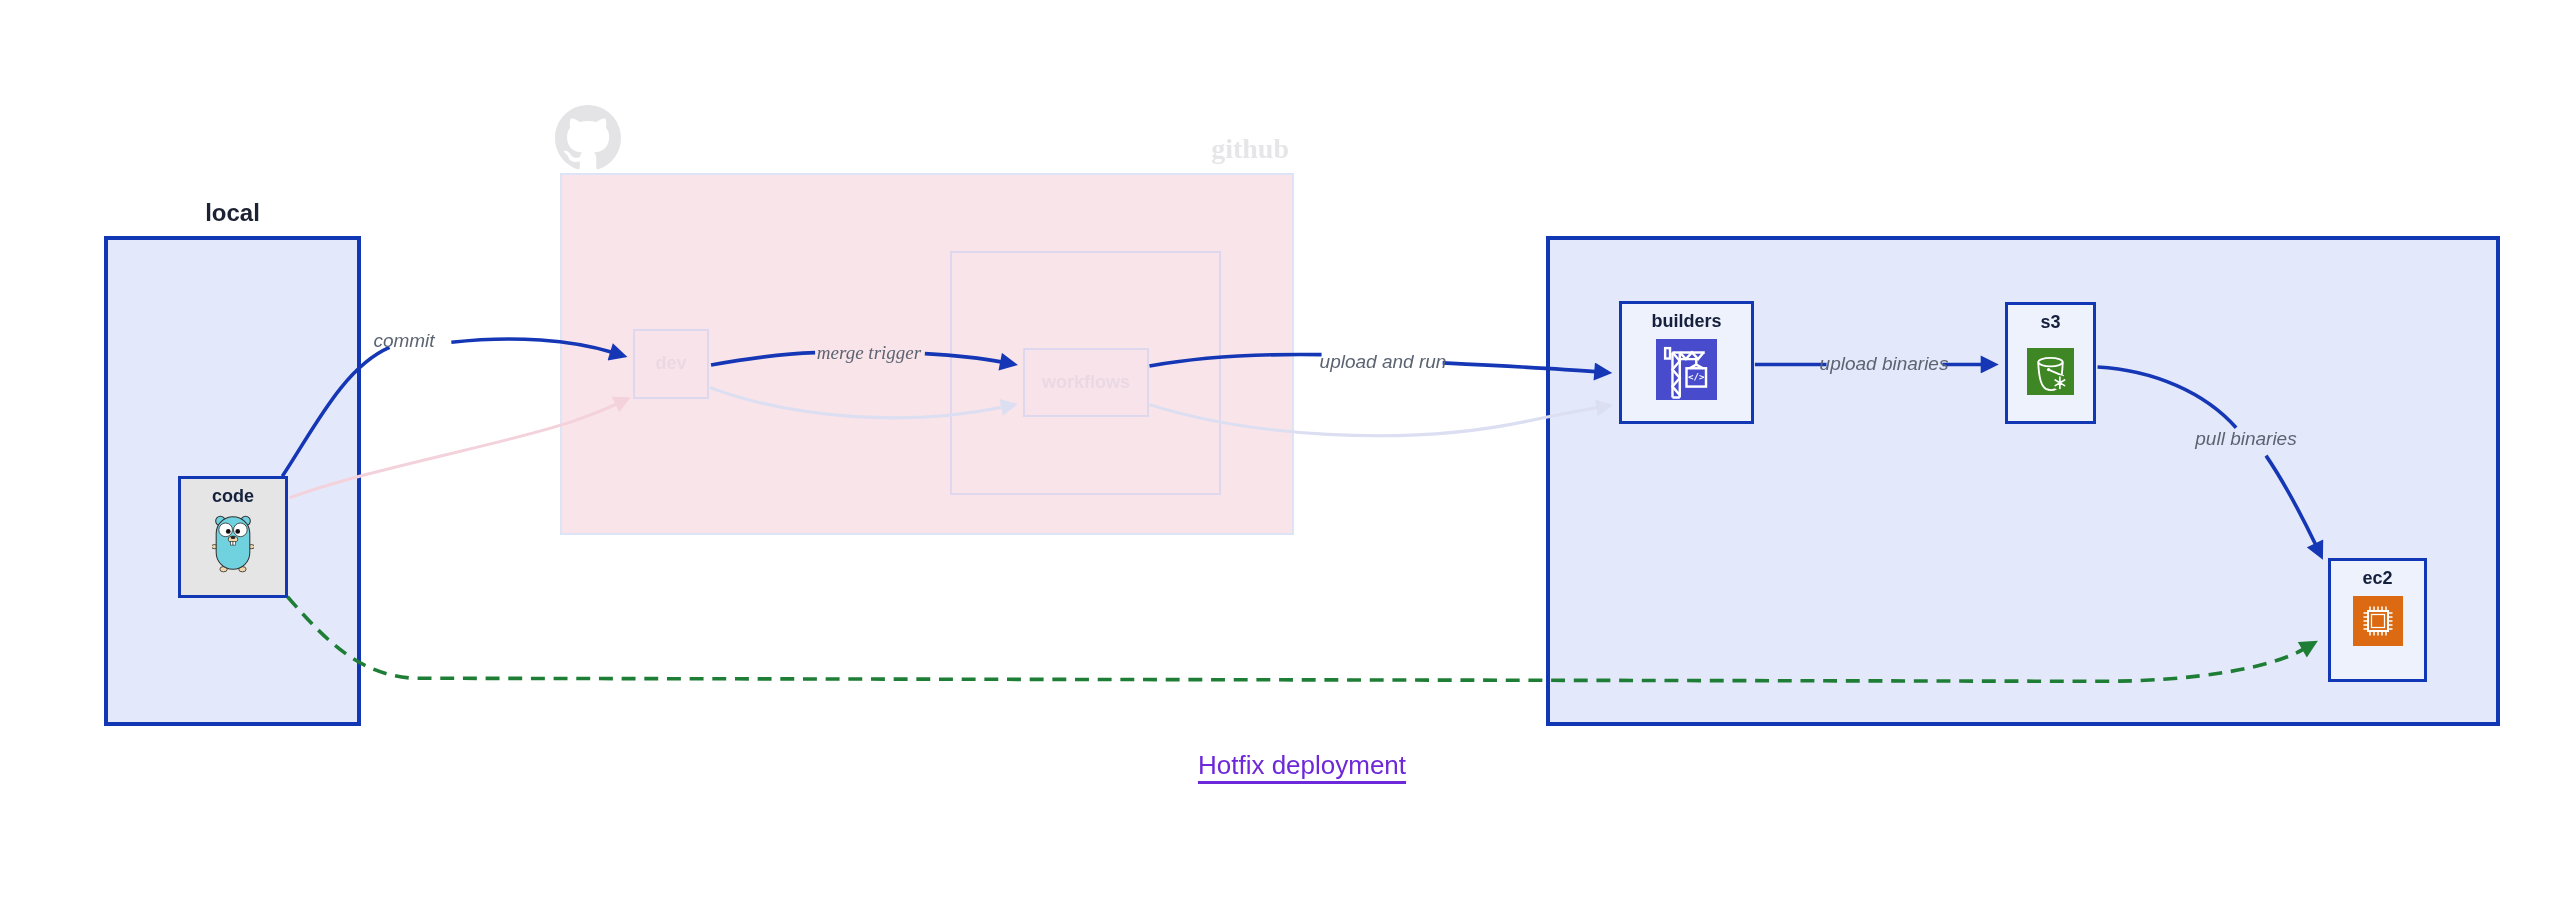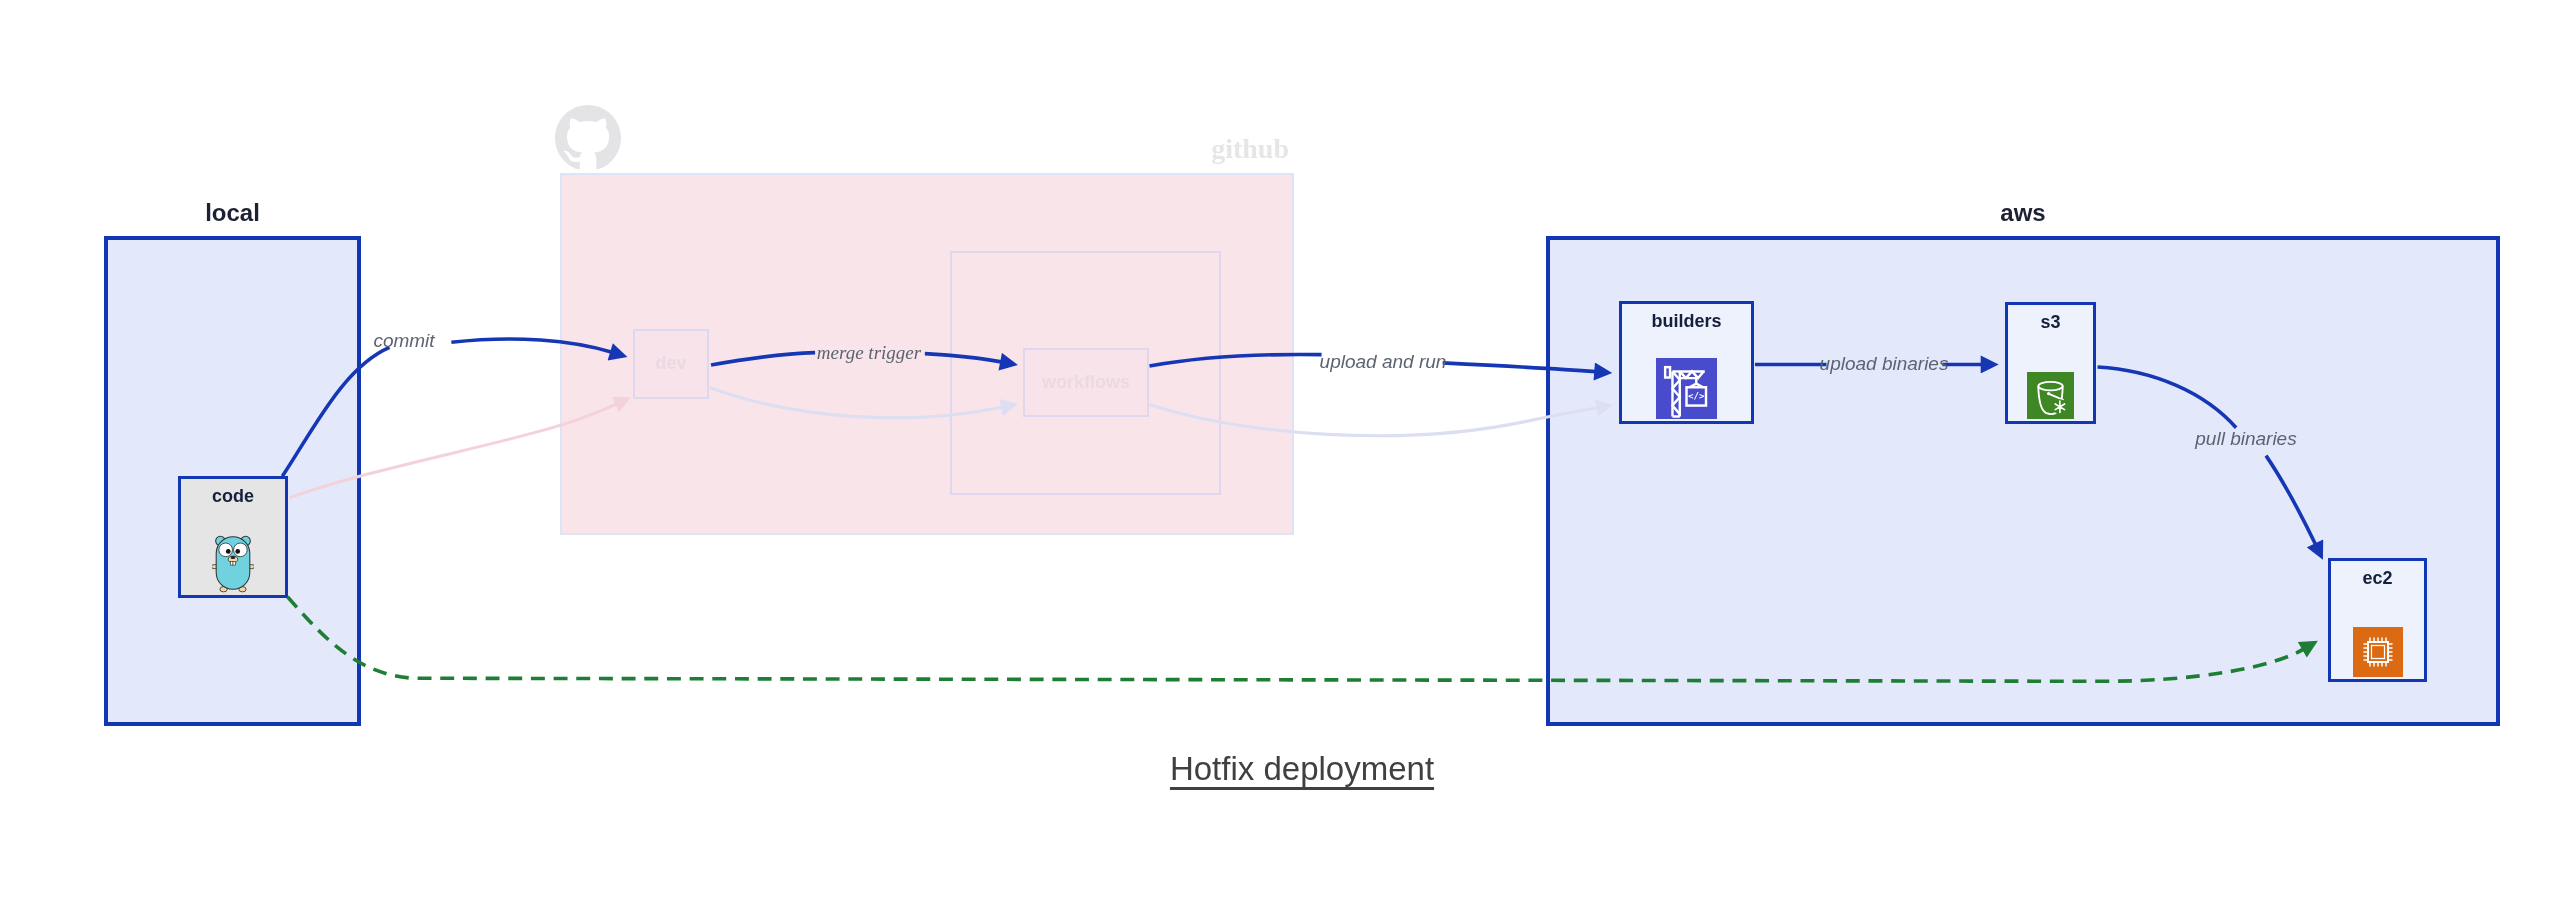--- a/index.html
+++ b/index.html
@@ -7,45 +7,44 @@
           font-family:"Liberation Sans",sans-serif;overflow:hidden;}
   .abs{position:absolute;box-sizing:border-box;}
   
   .container-blue{background:#e3e9fb;border:4.1px solid #1237b4;}
   .container-pink{background:#f9e4e9;border:2.6px solid #dde4f8;}
   .container-master{background:transparent;border:2.1px solid #ded7ed;}
   .container-label{font-size:24px;font-weight:600;color:#1c2233;text-align:center;}
   .container-label.faded-pink{color:#e7d7e0;}
   .container-label.faded-gray{color:#e6e6e9;text-align:right;font-size:28px;font-family:Liberation Serif, serif;}
   
-  .node{display:flex;flex-direction:column;align-items:center;justify-content:space-between;}
+  .node{display:flex;flex-direction:column;align-items:center;}
   .node-blue{background:#eef2fd;border:3.1px solid #1237b4;}
   .node-pink{background:#f8e3eb;border:2.1px solid #ded8ee;justify-content:center;}
   .node-label{font-size:18px;font-weight:700;color:#15203d;margin-top:8.2px;line-height:1.1;}
   .node-pink .node-label{color:#ead9e3;margin-top:0;}
   .node-icon{margin-top:7.2px;}
   
   .edge-label{position:absolute;transform:translate(-50%,-50%);font-style:italic;
               font-size:19px;color:#5c6472;white-space:nowrap;z-index:6;}
   
   .diagram-title{position:absolute;left:1302px;top:750px;transform:translateX(-50%);
-                 font-size:33px;font-weight:400;color:#404040;white-space:nowrap;
+                 font-size:26px;font-weight:400;color:#6d28d9;white-space:nowrap;
                  text-decoration:underline;text-decoration-thickness:3.1px;text-underline-offset:7.2px;}
   .edges-svg{position:absolute;left:0;top:0;z-index:5;pointer-events:none;}
   .z1{z-index:1}.z2{z-index:2}.z3{z-index:3}
 </style>
 </head>
 <body>
 
 <div class="canvas">
 
   <div class="abs container-label" style="left:104px;top:199px;width:257px;">local</div>
   <div class="abs container-label faded-gray" style="left:1077px;top:133px;width:212px;">github</div>
   <div class="abs container-label faded-pink" style="left:950px;top:215px;width:271px;">master</div>
-  <div class="abs container-label" style="left:1546px;top:199px;width:954px;">aws</div>
 
   <div class="abs z2" style="left:555px;top:105px;width:66px;height:66px;">
     <svg viewBox="0 0 16 16" width="66" height="66">
       <path fill="#e4e4e6" fill-rule="evenodd" d="M8 0C3.58 0 0 3.58 0 8c0 3.54 2.29 6.53 5.47 7.59.4.07.55-.17.55-.38 0-.19-.01-.82-.01-1.49-2.01.37-2.53-.49-2.69-.94-.09-.23-.48-.94-.82-1.13-.28-.15-.68-.52-.01-.53.63-.01 1.08.58 1.23.82.72 1.21 1.87.87 2.33.66.07-.52.28-.87.51-1.07-1.78-.2-3.64-.89-3.64-3.95 0-.87.31-1.59.82-2.15-.08-.2-.36-1.02.08-2.12 0 0 .67-.21 2.2.82.64-.18 1.32-.27 2-.27s1.36.09 2 .27c1.53-1.04 2.2-.82 2.2-.82.44 1.1.16 1.92.08 2.12.51.56.82 1.27.82 2.15 0 3.07-1.87 3.75-3.65 3.95.29.25.54.73.54 1.48 0 1.07-.01 1.93-.01 2.2 0 .21.15.46.55.38A8.01 8.01 0 0 0 16 8c0-4.42-3.58-8-8-8z"></path>
     </svg>
   </div>
 
   <div class="abs container-blue z1" style="left:104px;top:236px;width:257px;height:490px;"></div>
   <div class="abs container-pink z1" style="left:560px;top:173px;width:734px;height:362px;"></div>
   <div class="abs container-master z2" style="left:950px;top:251px;width:271px;height:244px;"></div>

